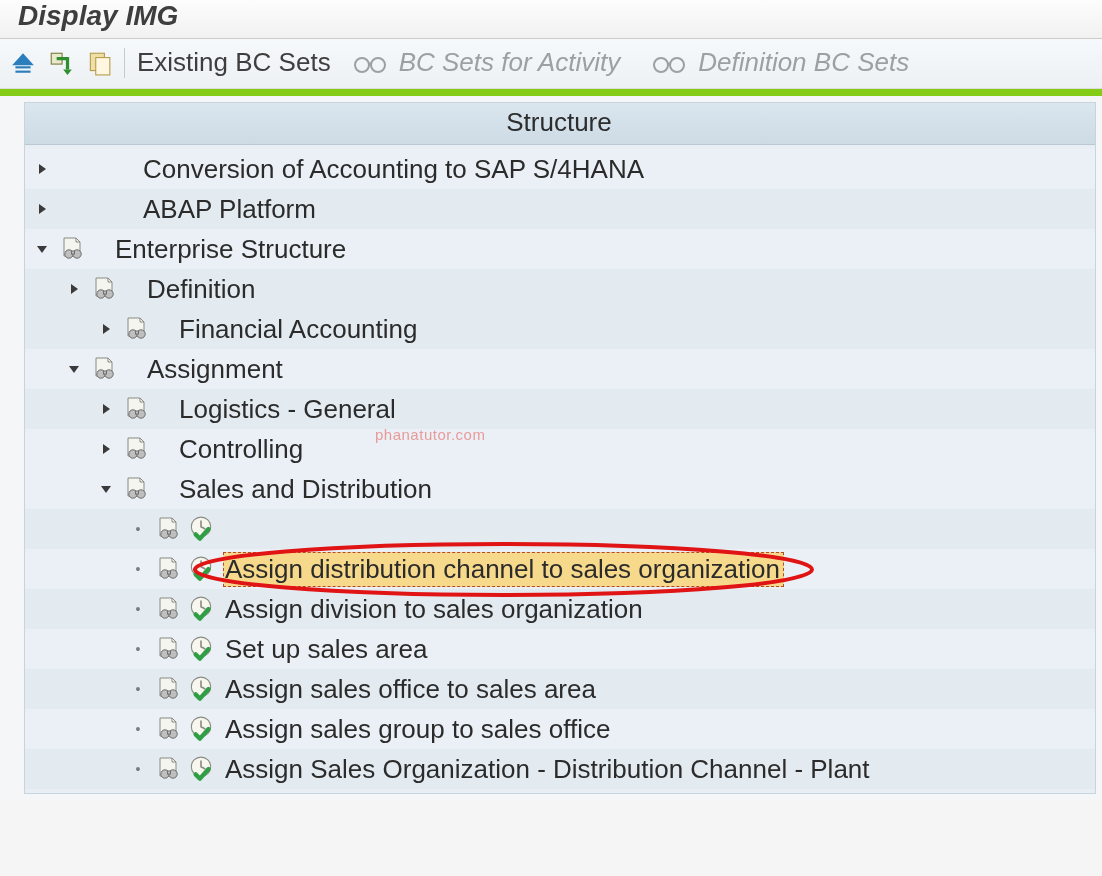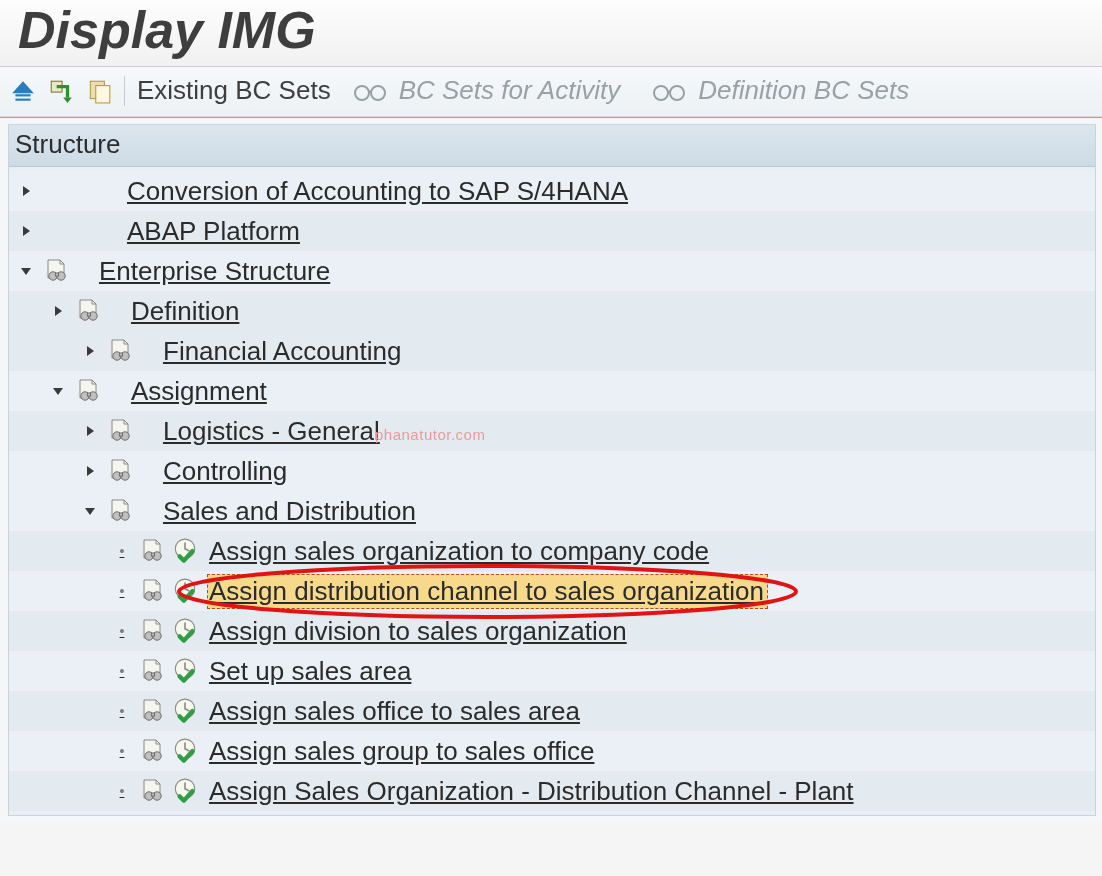--- a/index.html
+++ b/index.html
@@ -12,42 +12,43 @@
     overflow: hidden;
   }
   .title-bar {
     background: linear-gradient(#fdfdfd,#f1f1f1);
     padding: 0 18px 6px 18px;
     border-bottom: 1px solid #ccc;
   }
   .title-text {
     font-style: italic;
     font-weight: 700;
-    font-size: 52px;
+    font-size: 28px;
     color: #3e3e3e;
   }
   .toolbar {
     display: flex;
     align-items: center;
     gap: 12px;
     padding: 8px 10px 10px 10px;
     border-bottom: 1px solid #dcdcdc;
     background: linear-gradient(#f6f9fb,#eef1f3);
   }
   .tb-icon {
     width: 26px; height: 26px; display:inline-flex; align-items:center; justify-content:center;
   }
   .tb-sep { width:1px; height:30px; background:#c9c9c9; }
   .tb-label { font-size: 26px; color:#3e3e3e; }
   .tb-label.disabled, .glasses.disabled { color:#9aa0a3;font-style:italic; }
   .glasses.disabled svg path, .glasses.disabled svg circle { stroke:#9aa0a3; fill:none; }
   .main {
-    padding: 6px 6px 6px 8px;
+    padding: 6px 6px 6px 24px;
     background: #f4f6f7;
-    border-top: 1px solid #84cc16;
+    border-top: 7px solid #84cc16;
+    text-align: center;
   }
   .panel {
     background: #e5ecf2;
     border: 1px solid #c7d3dd;
   }
   .panel-header {
     background: linear-gradient(#dbe6ee,#cddbe5);
     border-bottom: 1px solid #b9c8d3;
     padding: 4px 8px 6px 6px;
     font-size: 26px;
@@ -58,21 +59,20 @@
     background: #e8eef4;
   }
   .row {
     display:flex;
     align-items:center;
     height: 40px;
     padding-left: 8px;
     font-size: 26px;
     color:#2b2b2b;
     white-space: nowrap;
-    text-decoration: underline;
   }
   .row.even { background:#eaf0f5; }
   .row.odd  { background:#e3ebf1; }
   .indent { display:inline-block; width: 32px; }
   .arrow {
     width: 18px; display:inline-flex; justify-content:center; align-items:center;
     font-size: 16px; color:#444; margin-right: 6px;
   }
   .bullet {
     width: 18px; display:inline-flex; justify-content:center; align-items:center;
@@ -328,21 +328,20 @@
     <rect x="12.5" y="15" width="3" height="3" fill="#bfbfbf" stroke="#6e6e6e"></rect>
   </svg>
           </span>
           <span class="exec-slot">
             <svg viewBox="0 0 26 26">
     <circle cx="13" cy="11" r="9" fill="#f7f7ef" stroke="#8a8a82"></circle>
     <path d="M13 5 v6 l4 2" stroke="#8a8a82" stroke-width="1.5" fill="none"></path>
     <path d="M8 18 l4 4 l8 -9" stroke="#2f9e44" stroke-width="4" fill="none" stroke-linecap="round" stroke-linejoin="round"></path>
   </svg>
           </span>
-          <span class="label">Assign sales organization to company code</span>
         </div>
         <div class="row even">
           <span class="indent"></span>
           <span class="indent"></span>
           <span class="indent"></span>
           <span class="bullet">•</span>
           <span class="icon-slot">
             <svg viewBox="0 0 26 26">
     <path d="M5 2 h12 l4 4 v14 h-16 z" fill="#f5f5f0" stroke="#8a8a82"></path>
     <path d="M17 2 v4 h4" fill="none" stroke="#8a8a82"></path>

